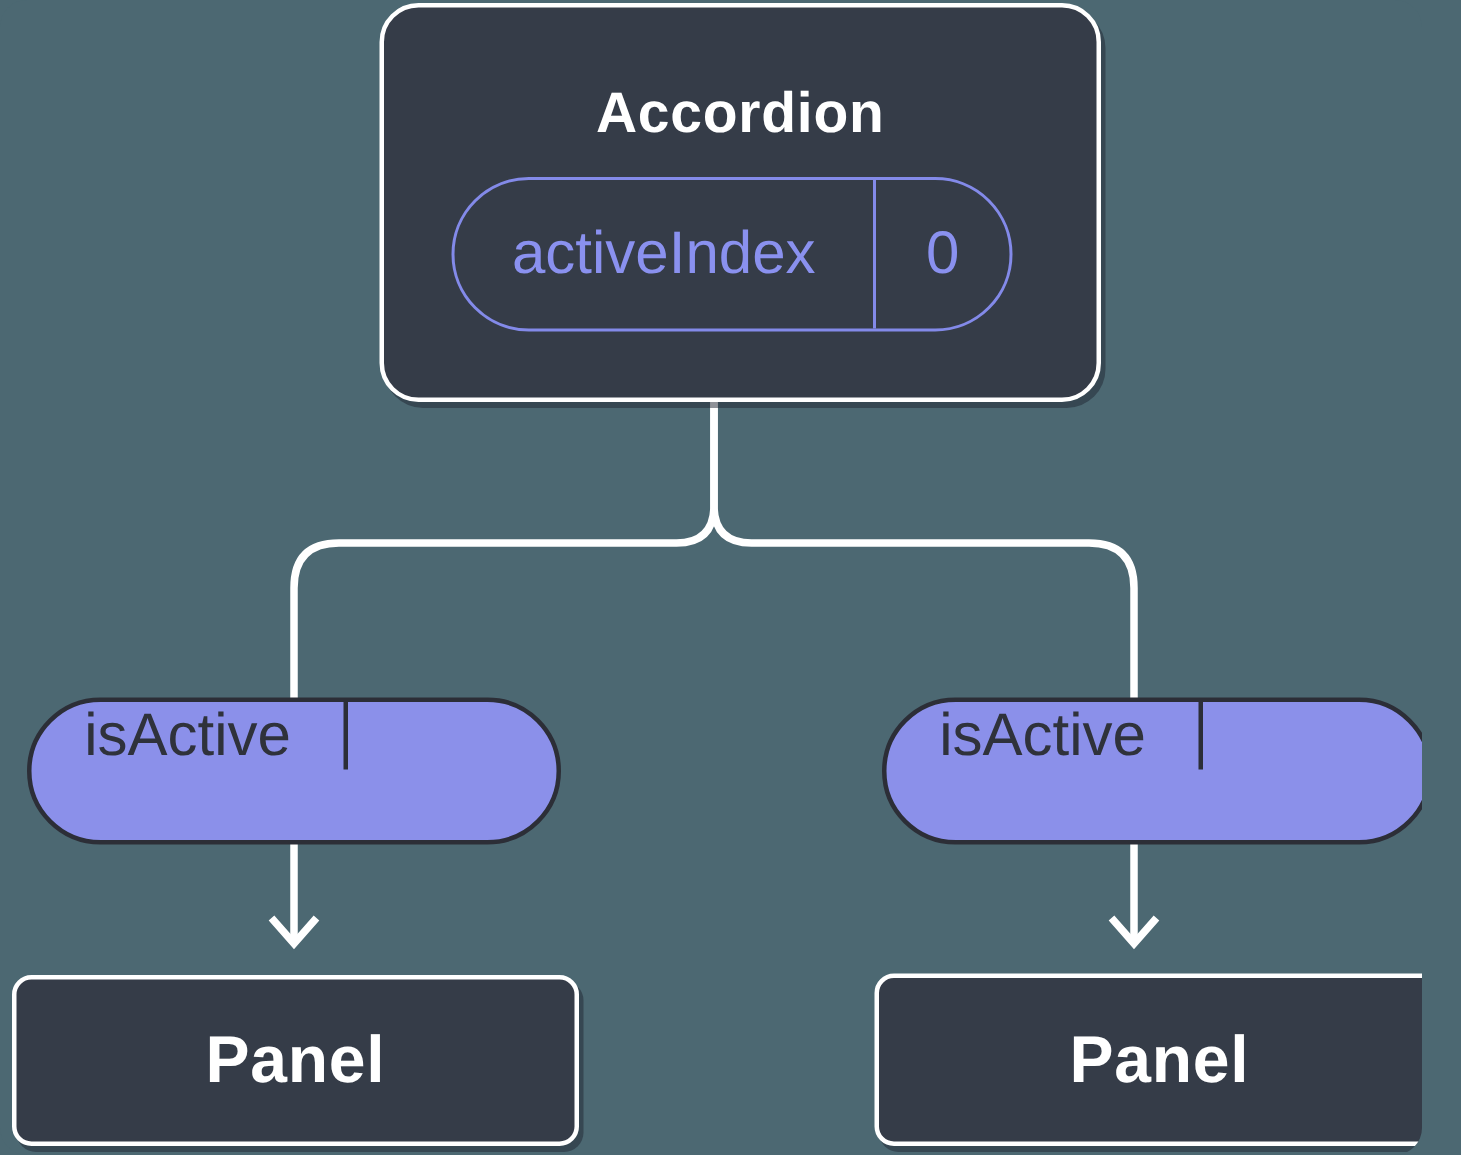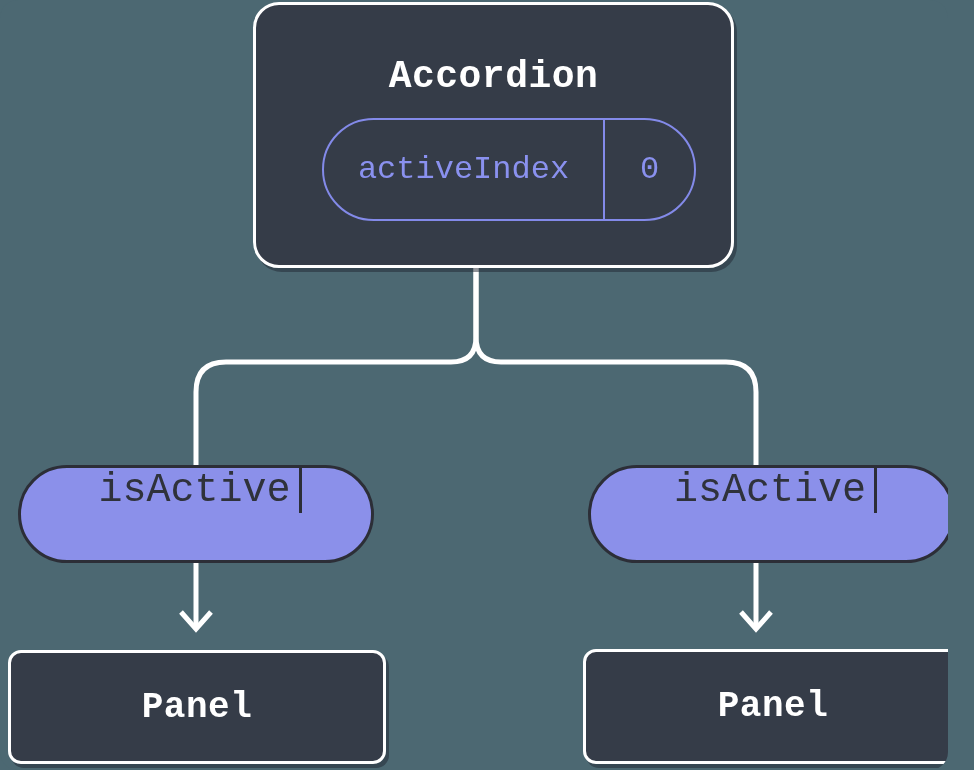--- a/index.html
+++ b/index.html
@@ -16,21 +16,21 @@
     --title-text: #FFFFFF;
   }
   * { margin: 0; padding: 0; box-sizing: border-box; }
   html, body { background: var(--background); }
   .stage {
     position: relative;
     width: 948px;
     height: 770px;
     background: var(--background);
     overflow: hidden;
-    font-family: Liberation Mono, monospace;
+    font-family: Liberation Sans, sans-serif;
     border-radius: 18px;
   }
   .connector-svg {
     position: absolute;
     left: 0; top: 0;
     width: 974px; height: 770px;
     z-index: 1;
   }
   .connector-svg path, .connector-svg polyline {
     fill: none;
@@ -54,68 +54,68 @@
     left: 0; right: 0;
     text-align: center;
     color: var(--title-text);
     font-size: 38px;
     font-weight: 600;
     letter-spacing: 0.5px;
   }
   .accordion-node .node-title { top: 50px; }
   .prop-pill-outline {
     position: absolute;
-    left: 66px; top: 113px;
+    left: 45px; top: 113px;
     width: 374px; height: 103px;
     border: 2px solid var(--pill-outline);
     border-radius: 52px;
     display: flex;
     align-items: stretch;
     color: var(--pill-outline-text);
-    font-size: 32px;
+    font-size: 40px;
   }
   .prop-pill-outline .cell-name {
     width: 281px;
     border-right: 2px solid var(--pill-outline);
   }
   .cell {
     display: flex;
     align-items: center;
     justify-content: center;
   }
   .cell-value { flex: 1; }
   .prop-pill-filled {
     position: absolute;
     height: 98px;
     top: 465px;
     background: var(--pill-fill);
     border: 3px solid var(--pill-dark);
     border-radius: 49px;
     display: flex;
-    align-items: center;
+    align-items: flex-start;
     color: var(--pill-dark-text);
     font-size: 40px;
     z-index: 2;
     flex-direction: column;
   }
   .prop-pill-filled .cell-name {
     width: 211px;
     border-right: 3px solid var(--pill-dark);
   }
   .pill-left  { left: 18px;  width: 356px; }
   .pill-right { left: 588px; width: 367px; }
   .panel-node {
     display: flex;
     align-items: center;
     justify-content: center;
     border-radius: 13px;
   }
   .panel-node .panel-label {
     color: var(--title-text);
-    font-size: 36px;
+    font-size: 44px;
     font-weight: 600;
     letter-spacing: 0.5px;
   }
   .panel-left  { left: 8px;   top: 650px; width: 378px; height: 114px; }
   .panel-right { left: 583px; top: 649px; width: 380px; height: 115px; }
 </style>
 </head>
 <body>
 
 <div class="stage">

